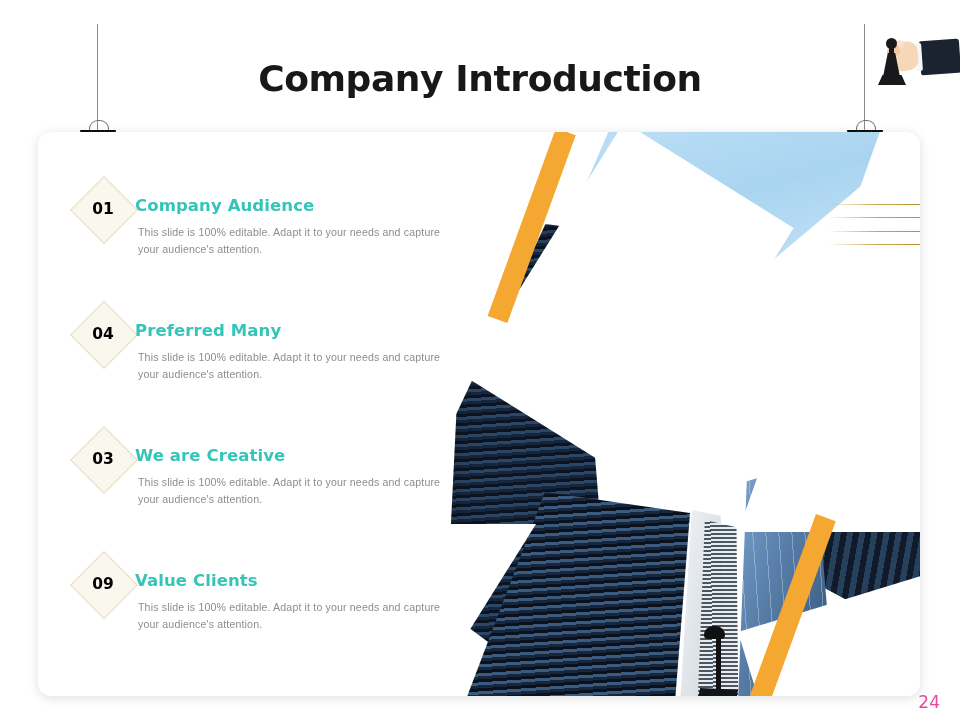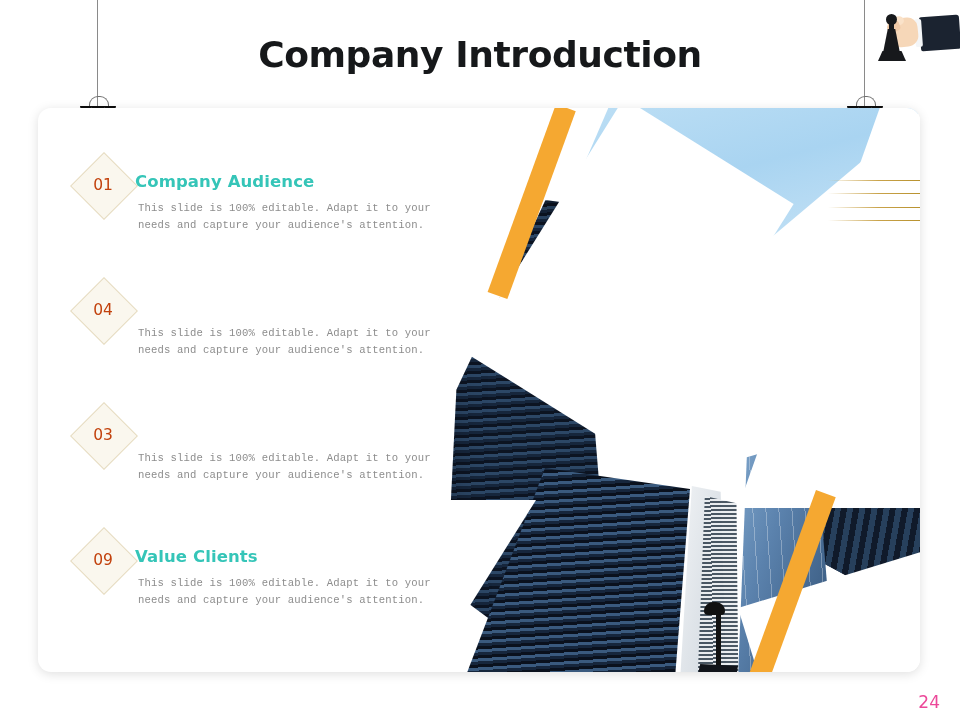--- a/index.html
+++ b/index.html
@@ -6,21 +6,21 @@
   html,body{margin:0;padding:0;}
   body{
     width:960px;height:720px;
     background:#ffffff;
     font-family:"Liberation Sans", sans-serif;
     overflow:hidden;
     position:relative;
   }
 
   
-  #slide{position:absolute;inset:0;background:#fff;}
+  #slide{position:absolute;inset:0;background:#fff;margin-top:24px;}
 
   
   .slide-title{
     position:absolute;
     left:0;right:0;top:34px;
     text-align:center;
     font-size:36px;
     font-weight:bold;
     letter-spacing:-0.4px;
     color:#16181a;
@@ -247,33 +247,33 @@
   #item-list{position:absolute;left:42px;top:52px;width:400px;}
   .list-item{position:relative;height:125px;}
   .diamond{
     position:absolute;left:0;top:2px;width:46px;height:46px;
     background:#faf7ee;border:1.3px solid #e6dcc2;
     transform:rotate(45deg);
   }
   .diamond-num{
     position:absolute;left:0;top:2px;width:46px;height:46px;
     display:flex;align-items:center;justify-content:center;
-    font-size:15.5px;font-weight:normal;color:#c2410c;
+    font-size:15.5px;font-weight:bold;color:#000000;
     font-family:"DejaVu Sans","Liberation Sans",sans-serif;
   }
   .item-title{
     position:absolute;left:55px;top:12px;
     font-size:16.5px;font-weight:bold;color:#35c5b8;
     font-family:"DejaVu Sans","Liberation Sans",sans-serif;
     letter-spacing:.1px;
   }
   .item-desc{
     position:absolute;left:58px;top:40px;width:320px;
     font-size:10.6px;line-height:17px;color:#8d8d8d;
-    font-family:Liberation Mono, monospace;
+    font-family:Liberation Sans, sans-serif;
     letter-spacing:.15px;
   }
 
   
   #page-number{
     position:absolute;right:20px;bottom:8px;
     font-size:17px;color:#ec4899;
     font-family:"DejaVu Sans","Liberation Sans",sans-serif;
   }
 </style>
@@ -352,26 +352,28 @@
       <div class="list-item">
         <div class="diamond"></div>
         <div class="diamond-num">01</div>
         <div class="item-title">Company Audience</div>
         <div class="item-desc">This slide is 100% editable. Adapt it to your needs and capture your audience's attention.</div>
       </div>
 
       <div class="list-item">
         <div class="diamond"></div>
         <div class="diamond-num">04</div>
+        <div class="item-title">Preferred Many</div>
         <div class="item-desc">This slide is 100% editable. Adapt it to your needs and capture your audience's attention.</div>
       </div>
 
       <div class="list-item">
         <div class="diamond"></div>
         <div class="diamond-num">03</div>
+        <div class="item-title">We are Creative</div>
         <div class="item-desc">This slide is 100% editable. Adapt it to your needs and capture your audience's attention.</div>
       </div>
 
       <div class="list-item">
         <div class="diamond"></div>
         <div class="diamond-num">09</div>
         <div class="item-title">Value Clients</div>
         <div class="item-desc">This slide is 100% editable. Adapt it to your needs and capture your audience's attention.</div>
       </div>
 

